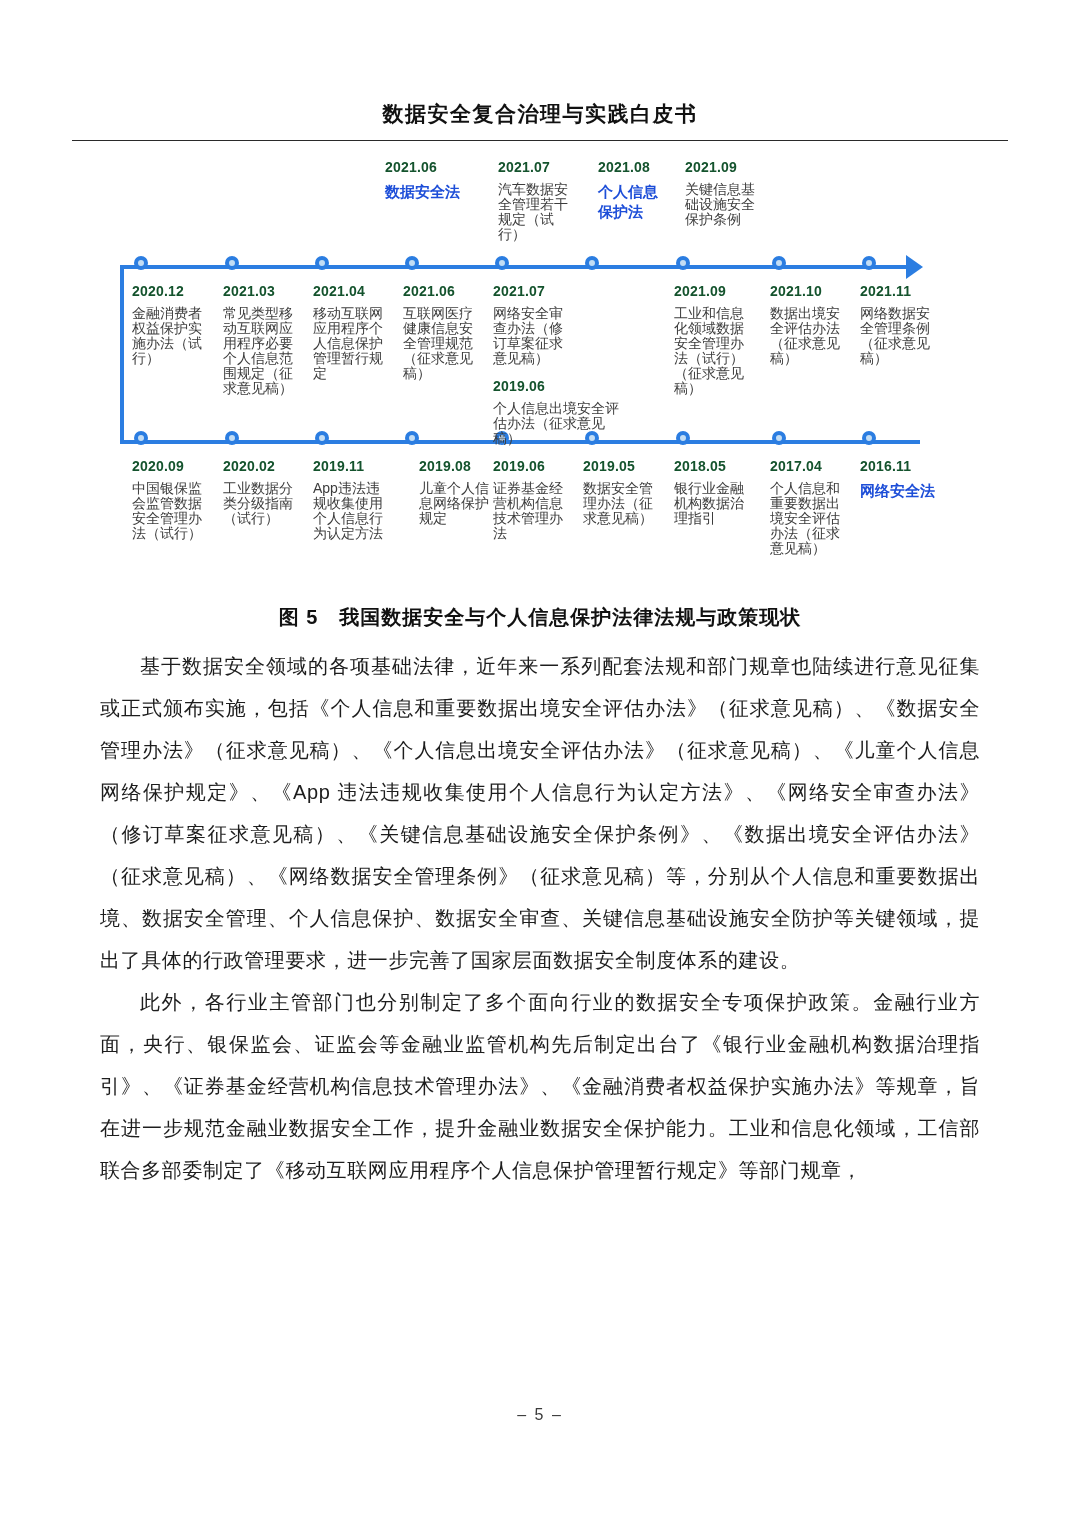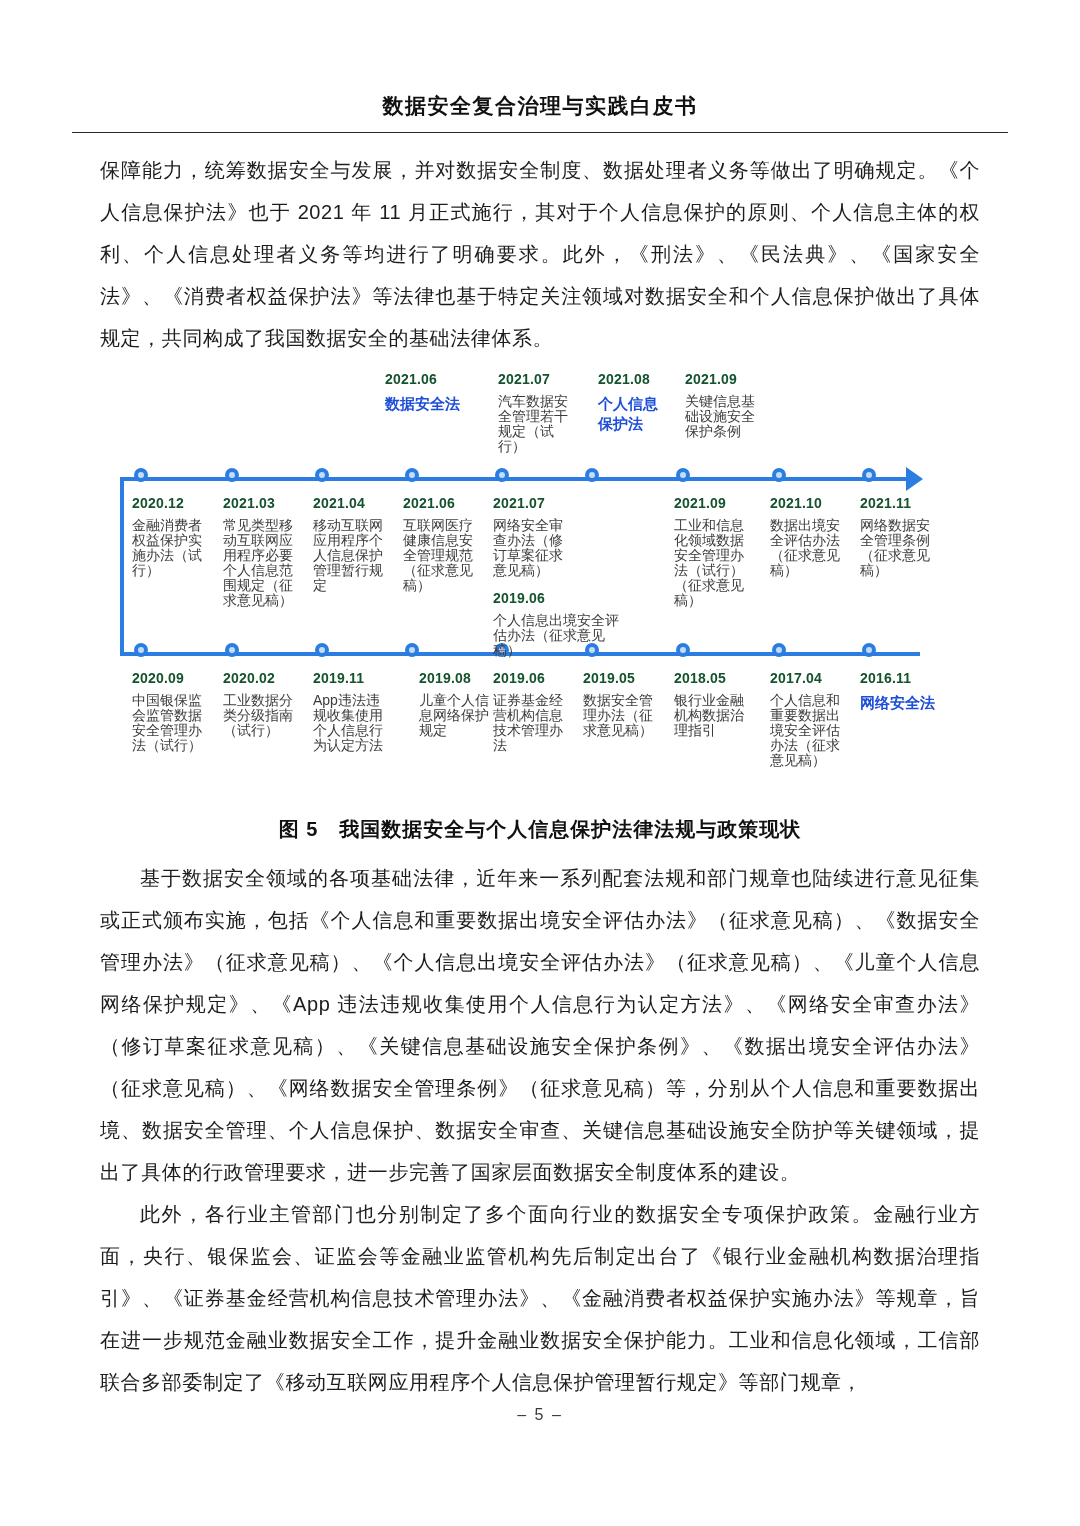--- a/index.html
+++ b/index.html
@@ -2,21 +2,21 @@
 <html lang="zh"><head>
 <meta charset="utf-8">
 <style>
   * { margin:0; padding:0; box-sizing:border-box; }
   html,body { background:#ffffff; }
   body {
     width:1080px; height:1526px; position:relative; overflow:hidden;
     font-family:"Liberation Sans","DejaVu Sans",sans-serif;
     color:#1f1f1f;
   }
-  .header { margin:8px 72px; padding-top:84px; padding-bottom:12px;
+  .header { margin:16px 72px; padding-top:84px; padding-bottom:12px;
     border-bottom:1.5px solid #2a2a2a; text-align:center; }
   .header-title { font-size:21px; font-weight:bold; letter-spacing:1.5px; color:#111; }
 
   .content { margin:0 100px; width:880px; }
   .body-text { font-size:20px; line-height:42px; text-align:justify; letter-spacing:0.6px;
     text-indent:2em; color:#1d1d1d; }
   .no-indent { text-indent:0; margin-top:16px; }
 
   
   .timeline { position:relative; width:880px; height:425px; margin-top:10px; }
@@ -48,21 +48,20 @@
 </style>
 </head>
 <body>
 
 <header class="header">
   <div class="header-title">数据安全复合治理与实践白皮书</div>
 </header>
 
 <main class="content">
 
-  <p class="body-text no-indent">保障能力，统筹数据安全与发展，并对数据安全制度、数据处理者义务等做出了明确规定。《个人信息保护法》也于 2021 年 11 月正式施行，其对于个人信息保护的原则、个人信息主体的权利、个人信息处理者义务等均进行了明确要求。此外，《刑法》、《民法典》、《国家安全法》、《消费者权益保护法》等法律也基于特定关注领域对数据安全和个人信息保护做出了具体规定，共同构成了我国数据安全的基础法律体系。</p>
 
   <figure class="timeline">
 
     <div class="tl-line-top"></div>
     <div class="tl-arrow"></div>
     <div class="tl-line-left"></div>
     <div class="tl-line-bottom"></div>
 
     <div class="tl-node top" style="left:34px"></div>
     <div class="tl-node top" style="left:125px"></div>

